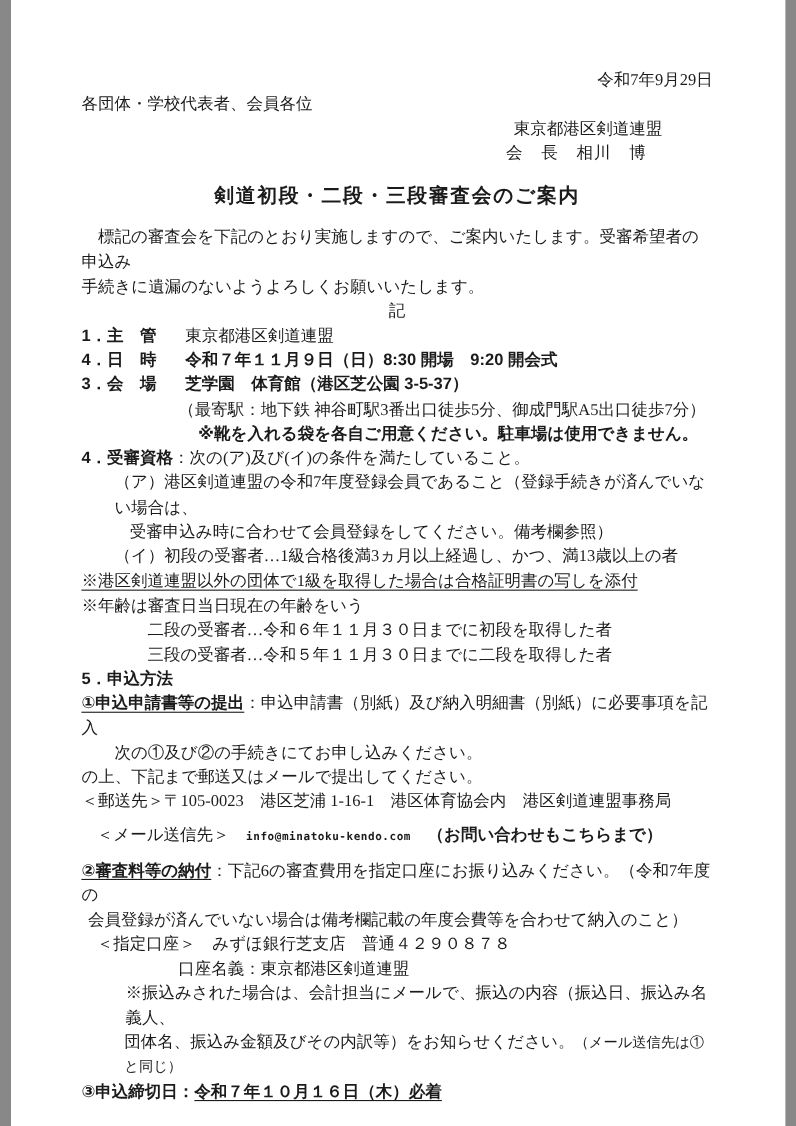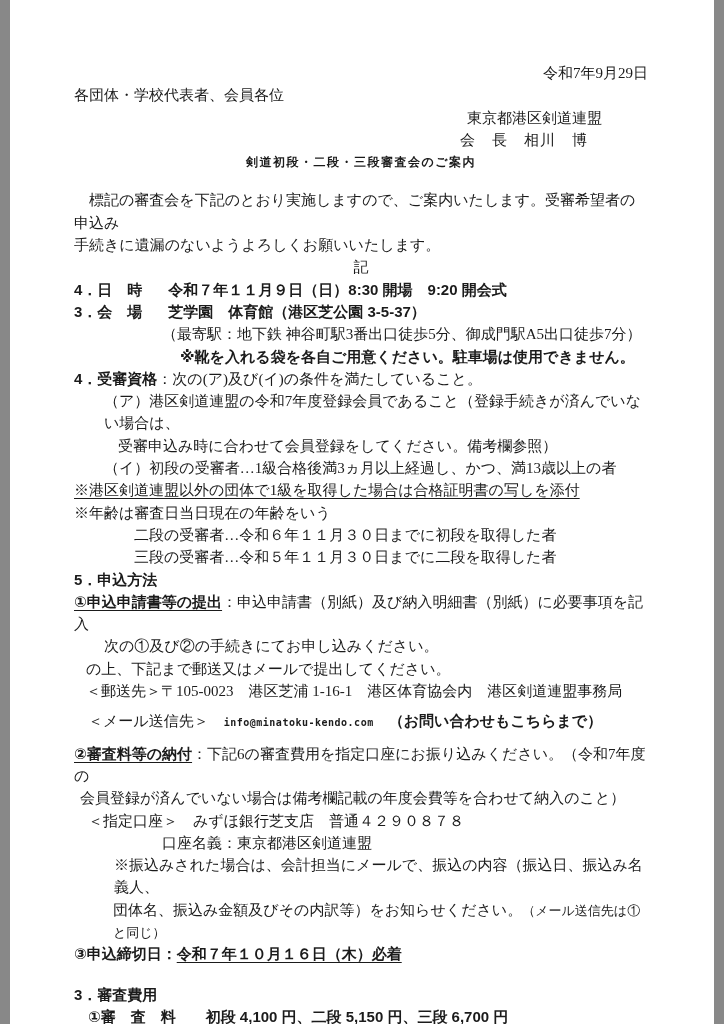--- a/index.html
+++ b/index.html
@@ -16,24 +16,24 @@
     font-size:15px;
     overflow:hidden;
   }
   .line{min-height:22px;line-height:22.3px;white-space:pre-wrap;}
   .gb{font-family:"Liberation Sans","DejaVu Sans",sans-serif;font-weight:700;}
   .u{text-decoration:underline;text-underline-offset:3px;}
   .sm{font-size:13px;line-height:19px;}
   .center{text-align:center;}
   .right{text-align:right;}
   .mono{font-family:"DejaVu Sans Mono","Liberation Mono",monospace;font-weight:700;font-size:10px;letter-spacing:0.5px;}
-  .title{font-size:12px;letter-spacing:1.5px;margin-bottom:0;}
+  .title{font-size:18px;letter-spacing:1.5px;margin-top:16px;margin-bottom:0;}
   .val{margin-left:26px;}
   .in6{margin-left:6px;}
-  .in12{margin-left:12px;}
+  .in12{}
   .in14{margin-left:14px;}
   .in30{margin-left:30px;}
   .in40{margin-left:40px;}
   .in44{margin-left:44px;}
   .in56{margin-left:39px;}
   .in60{margin-left:60px;}
   .in74{}
   .in88{margin-left:88px;}
   .in106{margin-left:106px;}
   .mt8{margin-top:8px;}
@@ -51,20 +51,21 @@
   <div class="line">各団体・学校代表者、会員各位</div>
   <div class="line right org">東京都港区剣道連盟</div>
   <div class="line right pres">会　長　相川　博</div>
 
   <div class="line center gb title">剣道初段・二段・三段審査会のご案内</div>
 
   <div class="line mt16">　標記の審査会を下記のとおり実施しますので、ご案内いたします。受審希望者の申込み</div>
   <div class="line">手続きに遺漏のないようよろしくお願いいたします。</div>
   <div class="line center">記</div>
 
+  <div class="line"><span class="gb">1．主　管</span><span class="val">東京都港区剣道連盟</span></div>
 
   <div class="line"><span class="gb">4．日　時</span><span class="gb val">令和７年１１月９日（日）8:30 開場　9:20 開会式</span></div>
 
   <div class="line"><span class="gb">3．会　場</span><span class="gb val">芝学園　体育館（港区芝公園 3-5-37）</span></div>
   <div class="line in88">（最寄駅：地下鉄 神谷町駅3番出口徒歩5分、御成門駅A5出口徒歩7分）</div>
   <div class="line gb in106">※靴を入れる袋を各自ご用意ください。駐車場は使用できません。</div>
 
   <div class="line"><span class="gb">4．受審資格</span><span>：次の(ア)及び(イ)の条件を満たしていること。</span></div>
   <div class="line in30">（ア）港区剣道連盟の令和7年度登録会員であること（登録手続きが済んでいない場合は、</div>
   <div class="line in44">受審申込み時に合わせて会員登録をしてください。備考欄参照）</div>

